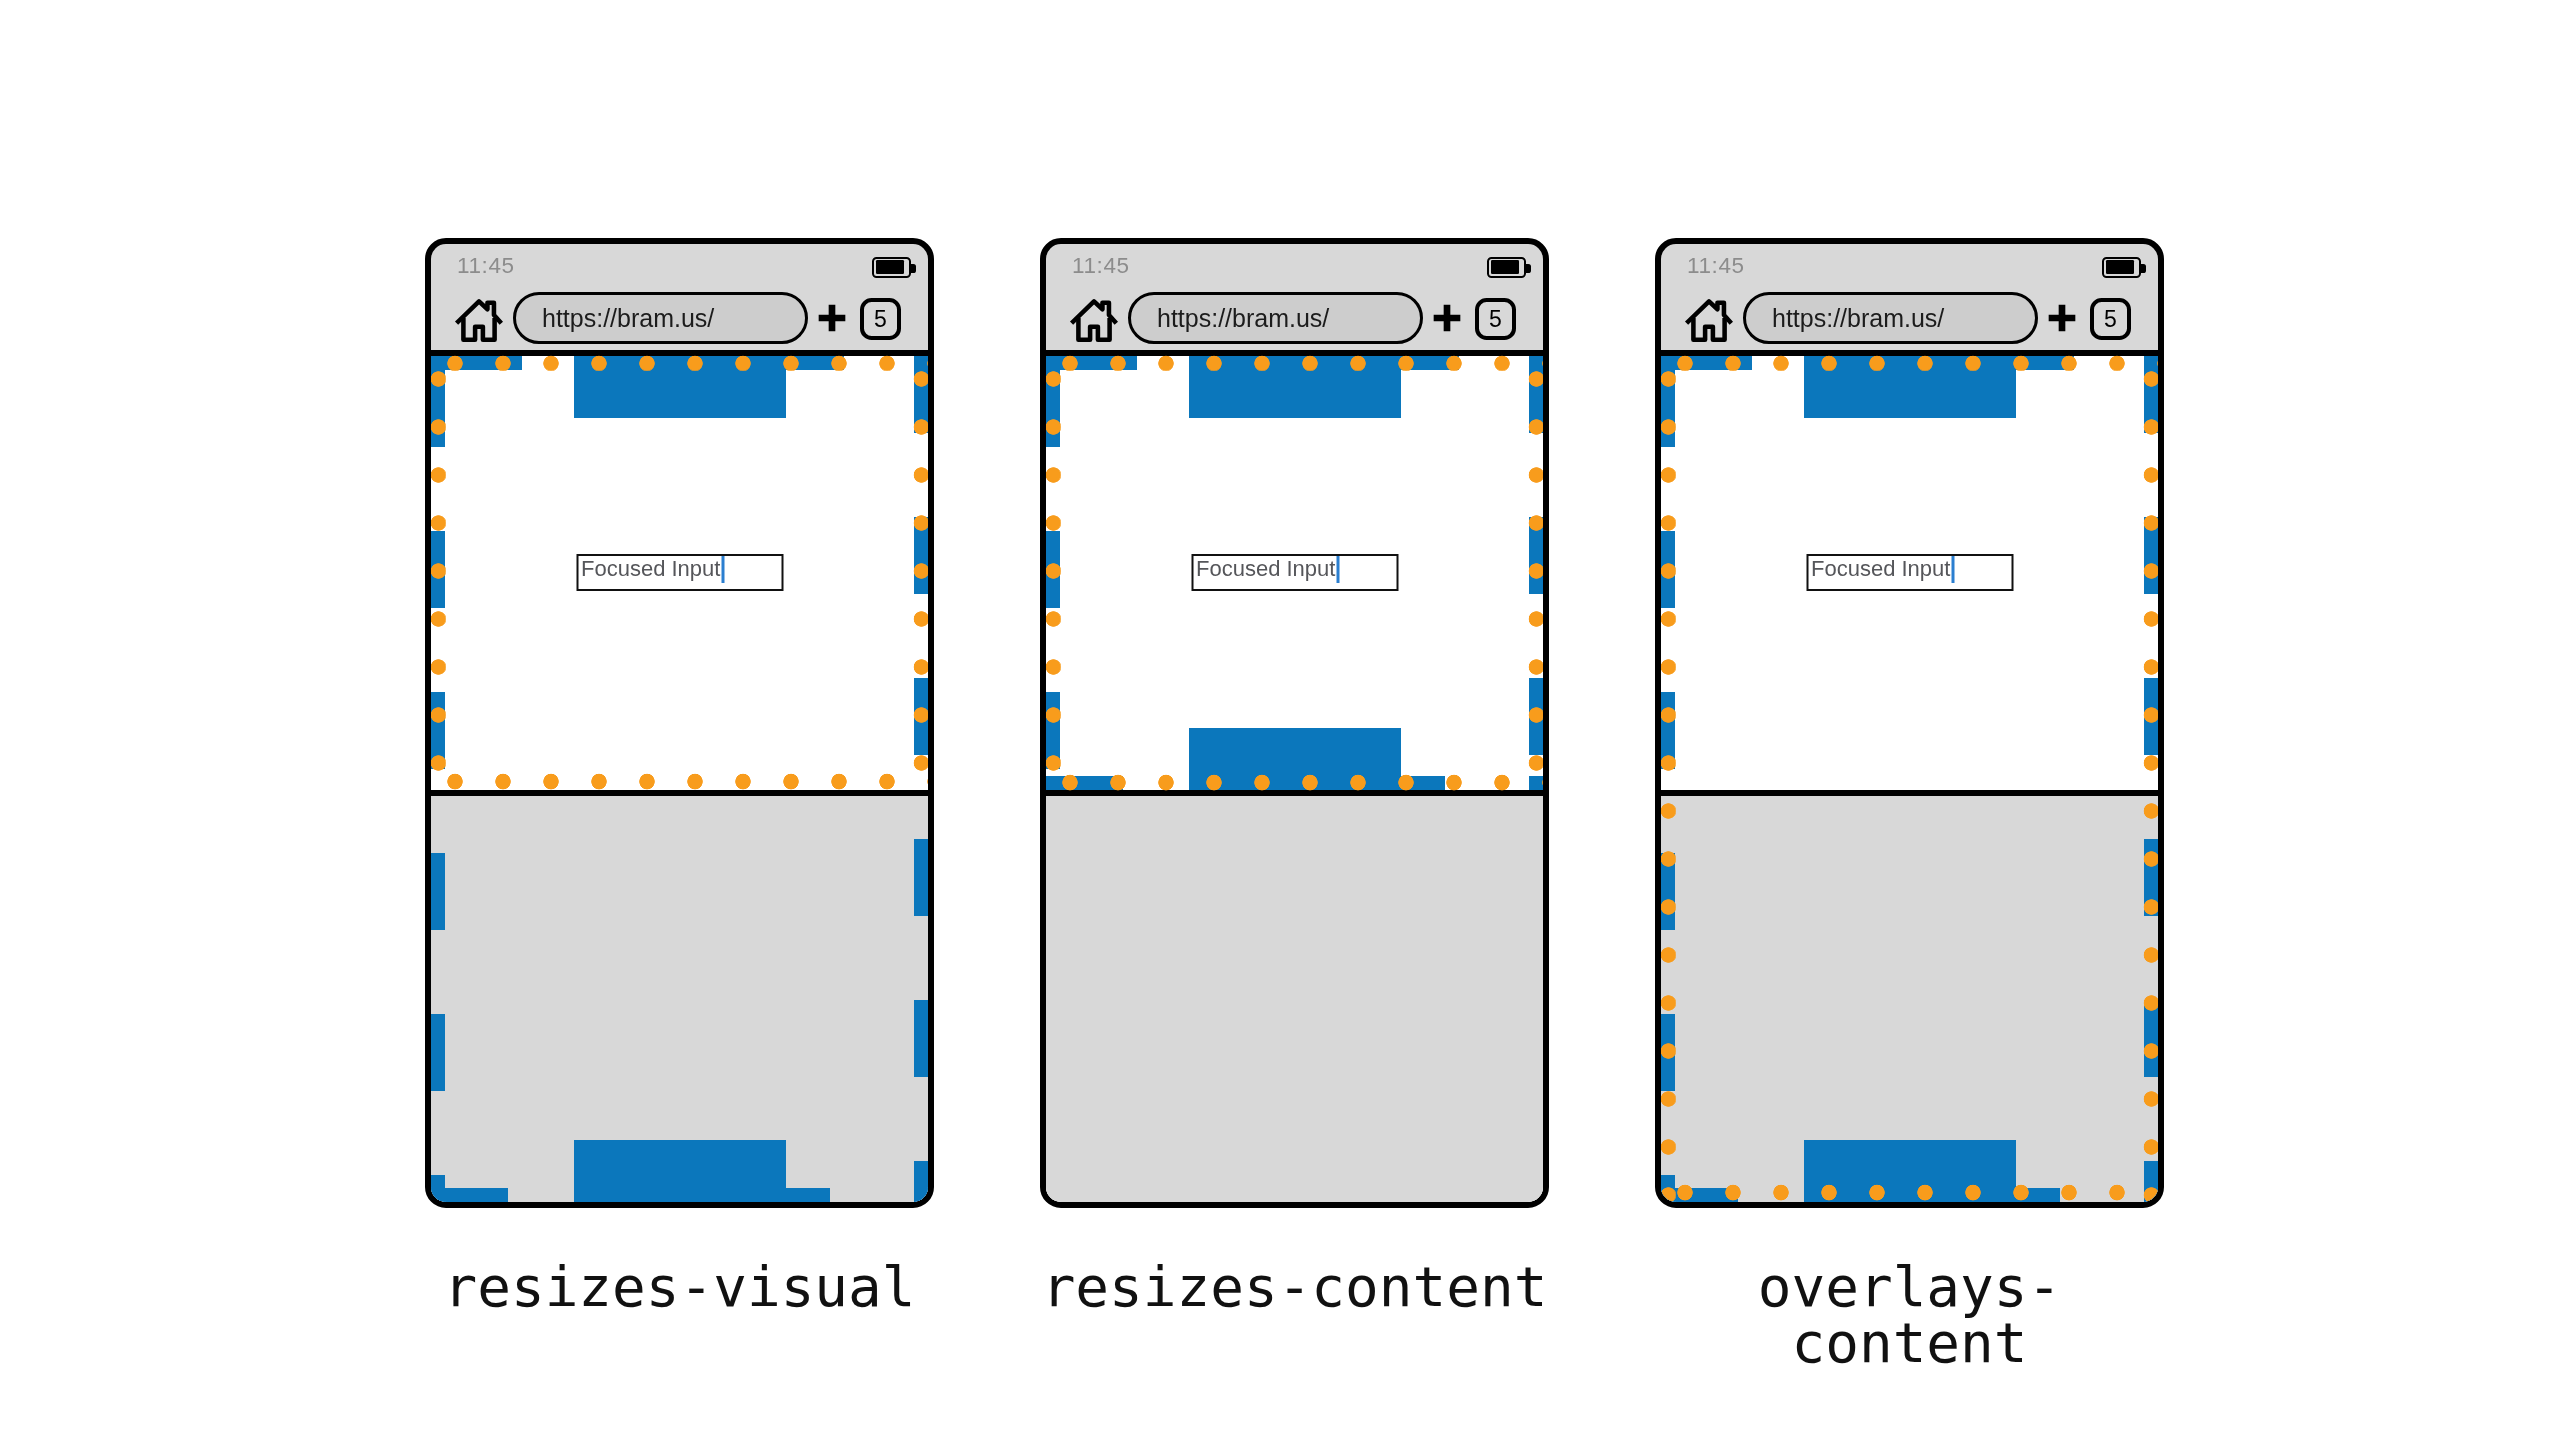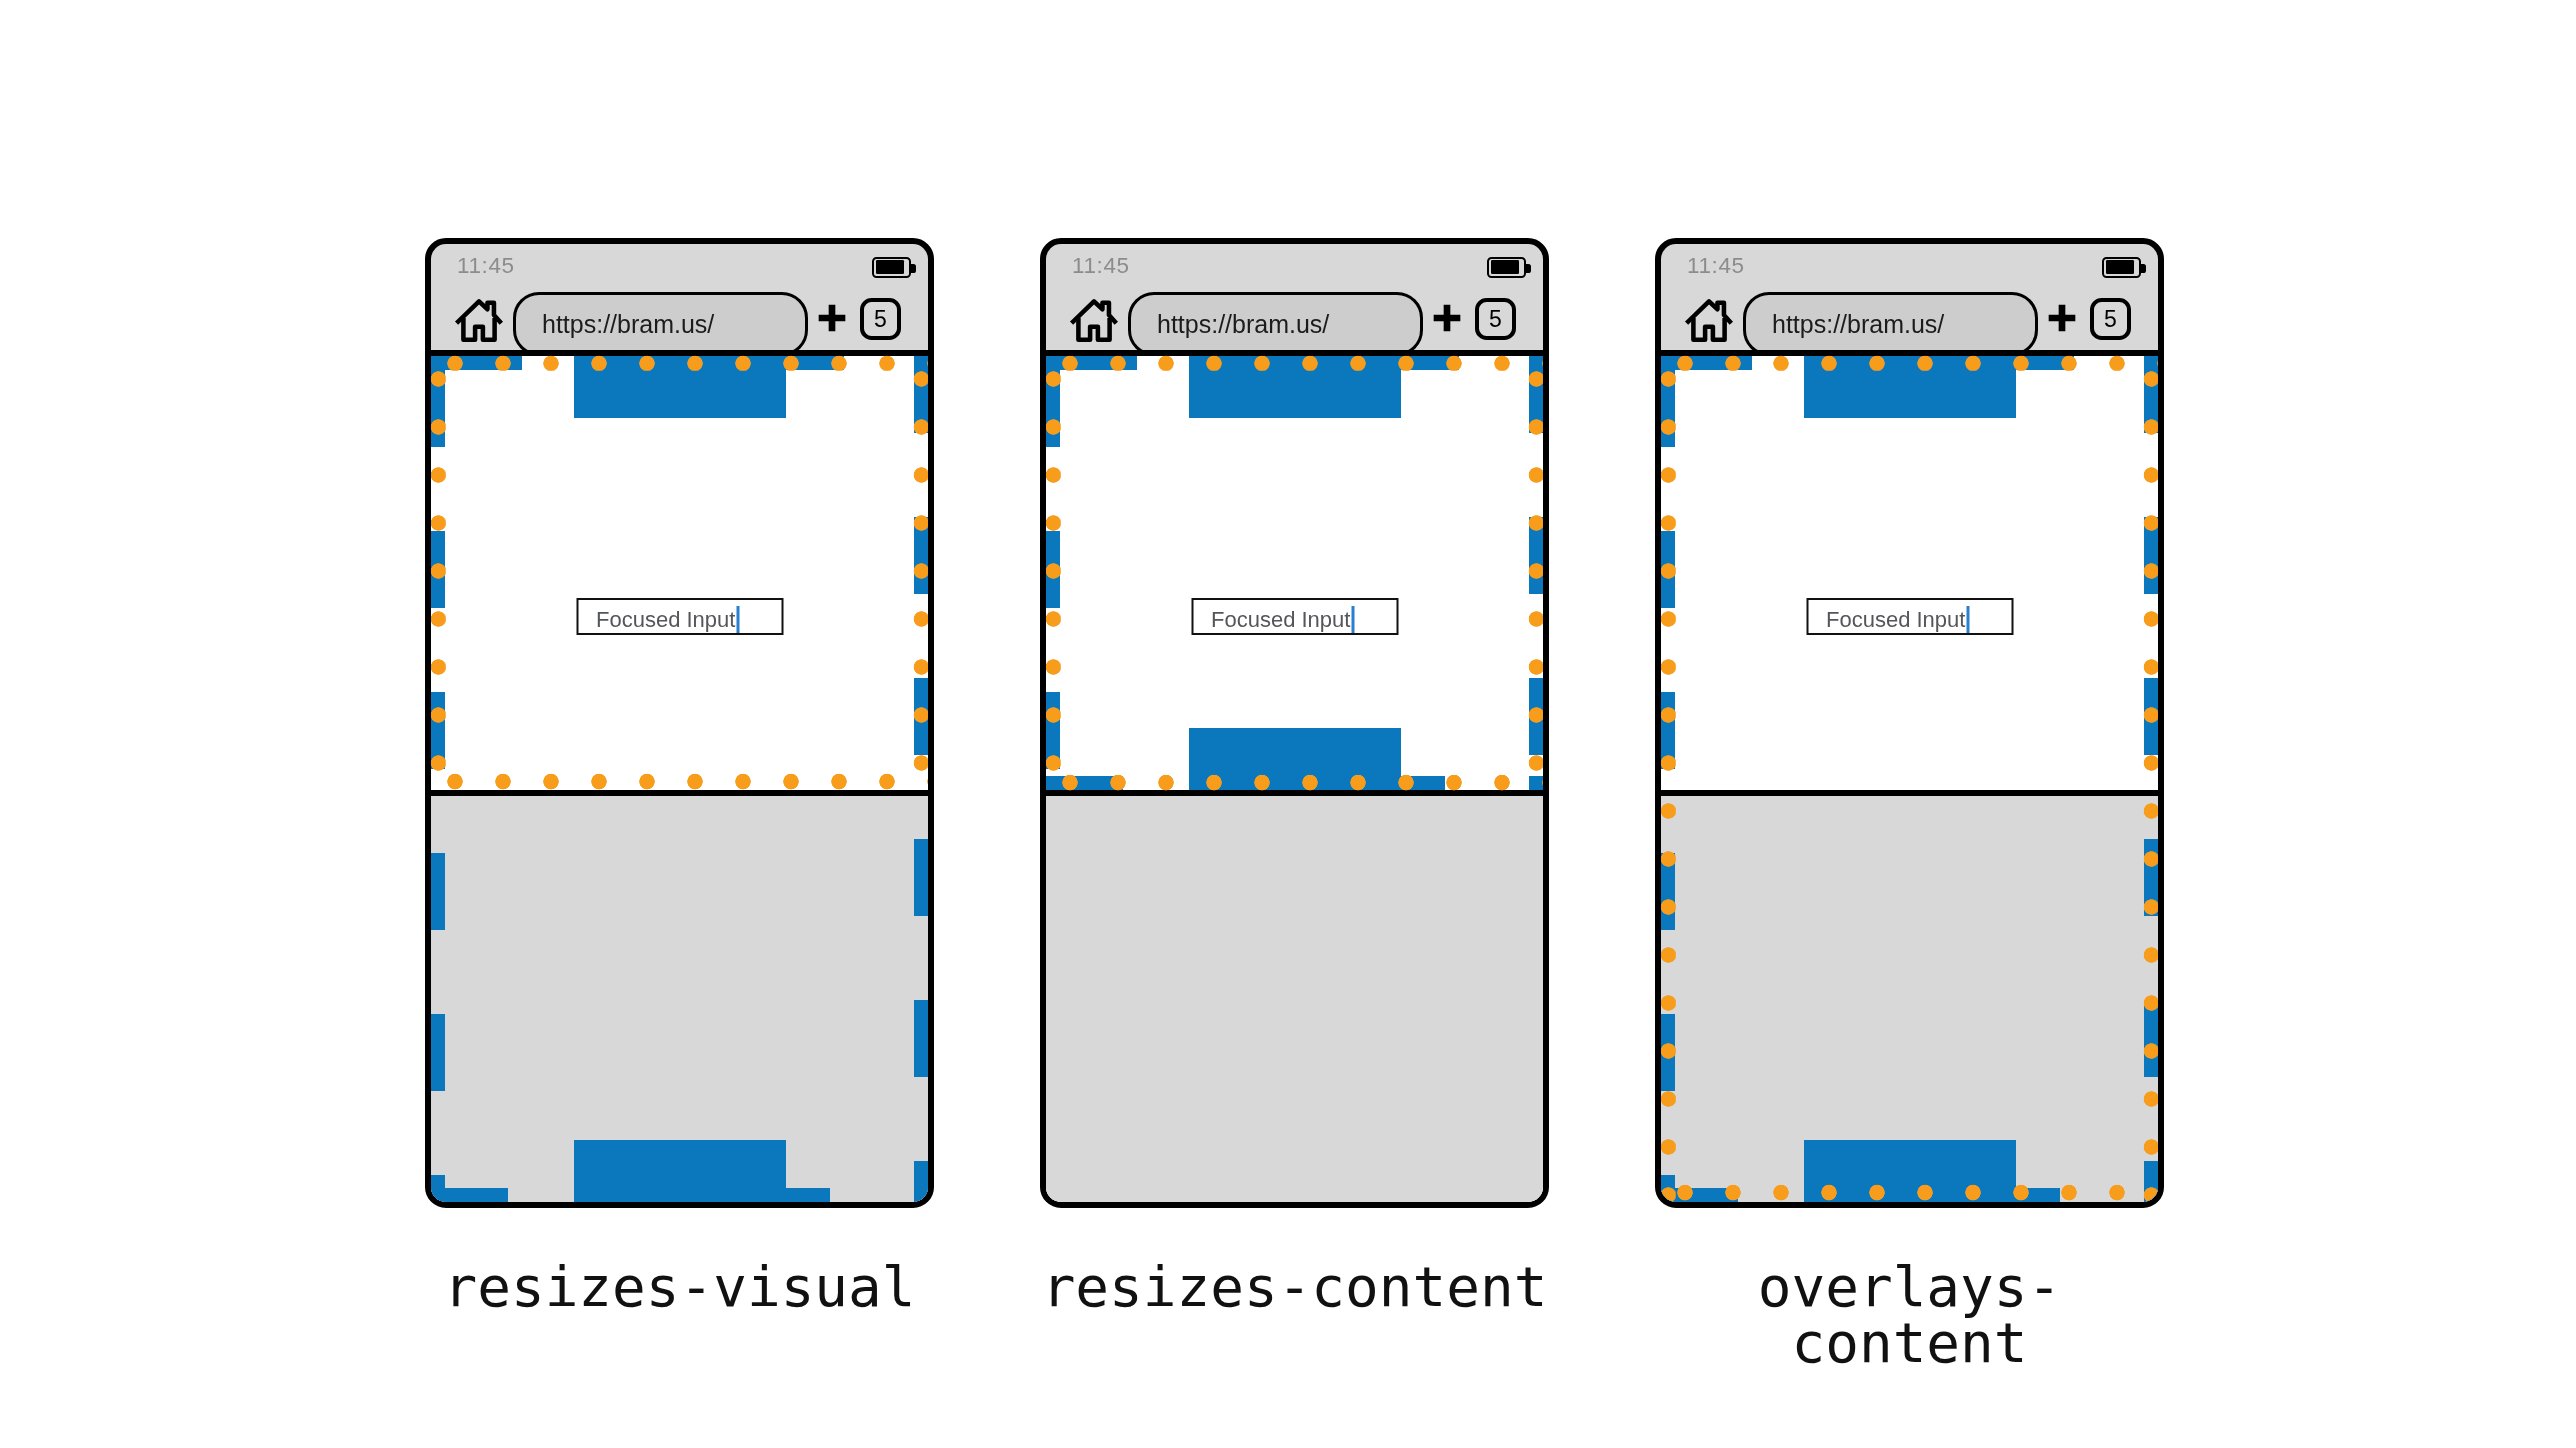--- a/index.html
+++ b/index.html
@@ -17,21 +17,21 @@
 
   
   .time{position:absolute;left:26px;top:9px;font-size:22.5px;letter-spacing:0.6px;color:var(--time_text,#8c8c8c)}
   .battery{position:absolute;right:16.7px;top:13px;width:39px;height:20.6px;box-sizing:border-box;border:2.6px solid #000;border-radius:4.5px}
   .bfill{position:absolute;left:1.3px;top:1.3px;bottom:1.3px;right:5.2px;background:#000;border-radius:1.3px}
   .bnub{position:absolute;right:-6.4px;top:4.5px;width:4.5px;height:9px;background:#000;border-radius:0 2.6px 2.6px 0}
 
   
   .home{position:absolute;left:22px;top:49px;width:52px;height:52px;fill:none;stroke:#000;stroke-width:7;stroke-linejoin:round;stroke-linecap:square}
   .pill{
-    position:absolute;left:82px;top:48px;width:295px;height:64px;box-sizing:border-box;
+    position:absolute;left:82px;top:48px;width:295px;height:52px;box-sizing:border-box;
     border:3.9px solid #000;border-radius:26px;background:var(--pill_gray,#cdcdcd);
     display:flex;align-items:center;padding-left:26px;font-size:25px;color:#1c1c1c;
   }
   .plus{position:absolute;left:385px;top:58px;width:32px;height:32px;fill:#000}
   .tabbox{
     position:absolute;left:429px;top:54px;width:41px;height:42px;box-sizing:border-box;
     border:4.5px solid #000;border-radius:11.6px;display:flex;align-items:center;justify-content:center;
     font-size:23px;color:#000;
   }
   .separator{position:absolute;left:0;right:0;top:106px;height:6.4px;background:#000}
@@ -67,21 +67,21 @@
   .v3 .d-bottom{top:828px}
   .d-left,.d-right{top:-1.3px;width:16.7px;background-repeat:repeat-y;background-size:16.7px 48px;
     background-image:radial-gradient(8px at 8.4px 24px,var(--orange,#f89c1c) 7.4px,transparent 8px)}
   .d-left{left:-1.3px}.d-right{right:-1.3px}
   .v1 .d-left,.v1 .d-right,.v2 .d-left,.v2 .d-right{height:437px}
   .v3 .d-left,.v3 .d-right{bottom:-1.3px}
 
   
   .input{
     position:absolute;left:50%;transform:translateX(-50%);top:198px;width:207px;height:37px;box-sizing:border-box;
-    background:#fff;border:2.6px solid #111;z-index:6;display:flex;align-items:flex-end;padding-left:18px;margin-top:44px;
+    background:#fff;border:2.6px solid #111;z-index:6;display:flex;align-items:flex-start;padding-left:3px;
   }
   .itext{font-size:22px;color:var(--input_text,#55565a);white-space:pre}
   .caret{display:inline-block;width:2.6px;height:27px;background:var(--caret,#2b7fd0);margin-left:1.3px}
 
   
   .plabel{
     position:absolute;top:1259px;width:509px;text-align:center;color:#111;
     font-family:"DejaVu Sans Mono","Liberation Mono",monospace;font-size:56px;line-height:1;
   }
 </style>

